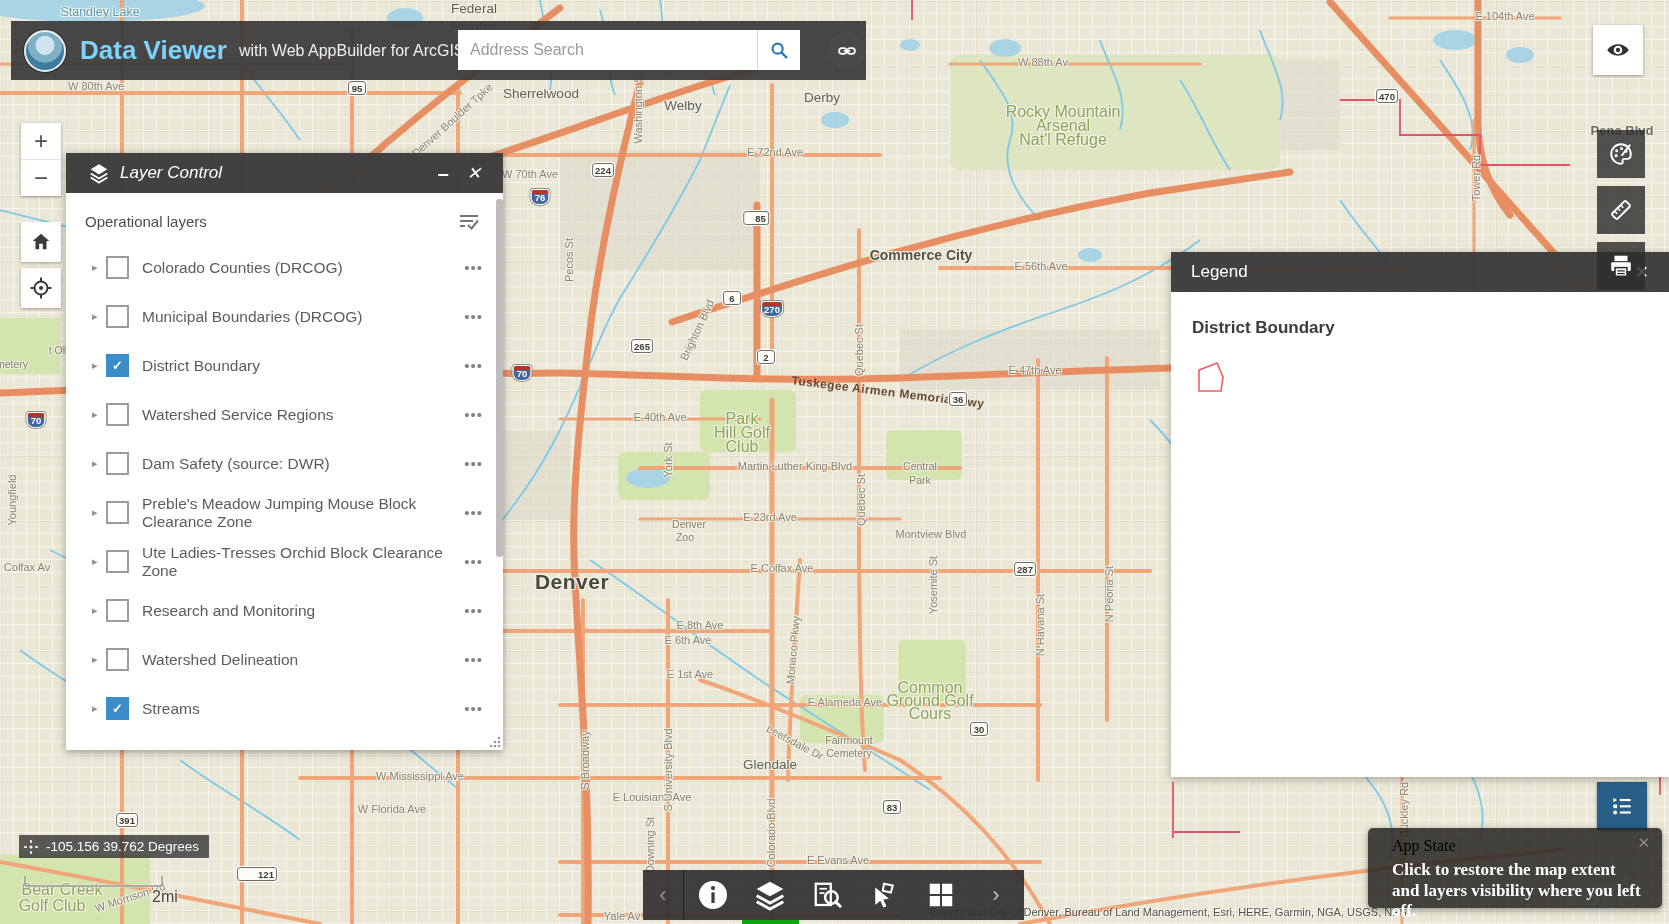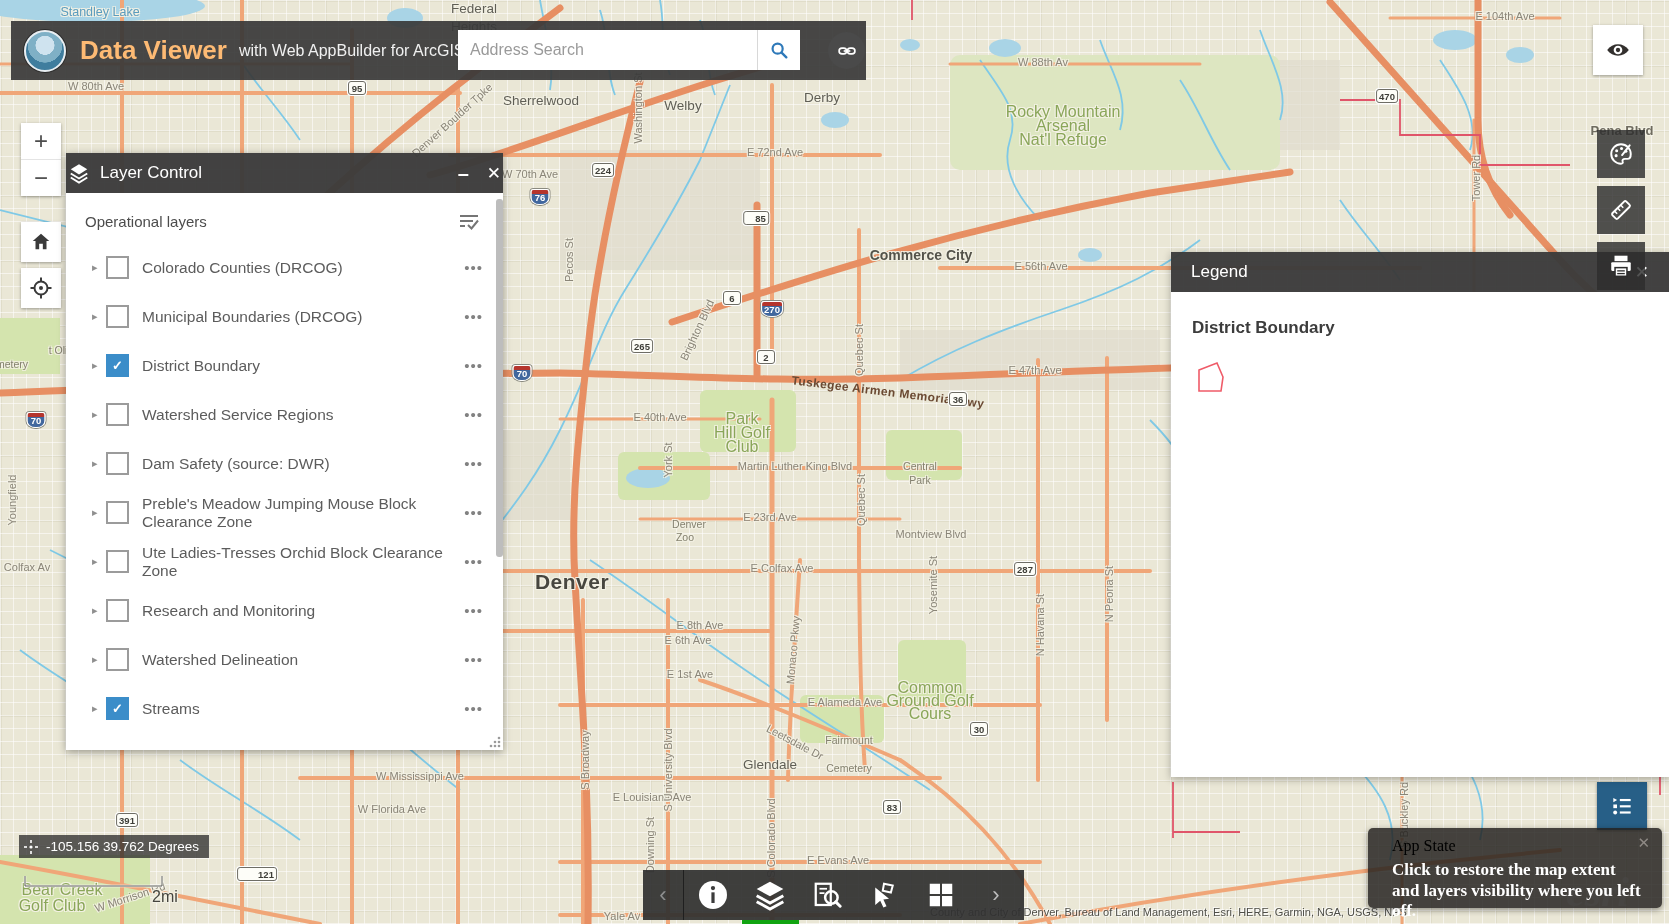--- a/index.html
+++ b/index.html
@@ -34,21 +34,21 @@
           display:flex;align-items:center;justify-content:center;box-shadow:0 0 0 1px #fff;}
   .shield.i{background:linear-gradient(#b5352d 0 31%,#41679e 31% 100%);color:#fff;
             border:1px solid #fff;border-radius:3px 3px 46% 46%;height:16px;min-width:19px;
             box-shadow:0 0 0 1px #8a8a80;}
   
   #header{position:absolute;left:11px;top:21px;width:855px;height:59px;
           background:rgba(56,56,56,.92);display:flex;align-items:center;z-index:20;}
   #logo{width:38px;height:38px;border-radius:50%;margin-left:13px;flex:none;
         background:radial-gradient(circle at 50% 35%,#cfe3ef 0 30%,#7fb0c6 31% 55%,#3f7d9e 56% 100%);
         border:2px solid #e8eef2;box-shadow:0 0 0 1px #2c2c2c;}
-  #app-title{color:#fdba74;font-size:26px;font-weight:bold;margin-left:14px;white-space:nowrap;}
+  #app-title{color:#7dd3fc;font-size:26px;font-weight:bold;margin-left:14px;white-space:nowrap;}
   #app-subtitle{color:#f0f0f0;font-size:16px;margin-left:12px;white-space:nowrap;}
   #search-box{position:absolute;left:447px;top:9px;width:342px;height:40px;background:#fff;
               display:flex;align-items:stretch;}
   #search-input{flex:1;border:none;outline:none;padding:0 12px;font-size:16px;
                 font-family:"Liberation Sans",sans-serif;color:#444;}
   #search-input::placeholder{color:#9a9a9a;}
   #search-btn{width:42px;border-left:1px solid #d8d8d8;display:flex;align-items:center;justify-content:center;cursor:pointer;}
   #link-btn{position:absolute;left:817px;top:11px;width:37px;height:37px;border-radius:50%;
             background:#4a4a4a;display:flex;align-items:center;justify-content:center;cursor:pointer;}
   
@@ -62,21 +62,21 @@
   .darkbtn{position:absolute;left:1597px;width:48px;height:48px;background:rgba(45,45,45,.82);
            display:flex;align-items:center;justify-content:center;cursor:pointer;z-index:30;}
   #bluebtn{position:absolute;left:1597px;top:782px;width:50px;height:48px;background:#275f87;
            display:flex;align-items:center;justify-content:center;cursor:pointer;z-index:16;
            box-shadow:0 1px 3px rgba(0,0,0,.4);}
   
   .panel-head{height:40px;background:rgba(58,58,58,.96);display:flex;align-items:center;color:#fff;}
   .panel-x{margin-left:18px;color:#fff;font-size:17px;cursor:pointer;}
   #layer-panel{position:absolute;left:66px;top:153px;width:437px;height:597px;z-index:25;
                box-shadow:0 2px 8px rgba(0,0,0,.35);}
-  #layer-panel .panel-head{padding:0 2px;}
+  #layer-panel .panel-head{padding:0 22px;font-style:italic;}
   #lc-title{font-size:17px;margin-left:10px;flex:1;}
   #lc-min{color:#fff;font-size:20px;font-weight:bold;cursor:pointer;line-height:10px;}
   #lc-body{position:relative;background:#fff;height:557px;overflow:hidden;}
   #lc-section{display:flex;align-items:center;padding:16px 22px 6px 19px;}
   #lc-section span{font-size:15px;color:#4c4c4c;flex:1;}
   #lc-list{padding:4px 0 0 0;}
   .lc-row{display:flex;align-items:center;height:49px;padding:0 20px 0 26px;}
   .lc-arrow{color:#8f8f8f;font-size:11px;width:14px;flex:none;cursor:pointer;}
   .lc-check{width:19px;height:19px;border:2px solid #9b9b9b;background:#fff;flex:none;margin-right:13px;
             display:flex;align-items:center;justify-content:center;font-size:13px;cursor:pointer;}
@@ -236,41 +236,41 @@
       <path d="M1340,100 h60 v35 h80 v30 h90"></path>
       <path d="M1173,782 V838 M1173,832 H1240"></path>
       <path d="M912,0 V20"></path>
       <path d="M1660,748 V795"></path>
     </g>
   </svg>
   <div id="labels">
       <span class="mlb water" style="left: 100px; top: 12px; transform: translate(-50%, -50%);">Standley Lake</span>
       <span class="mlb town" style="left: 474px; top: 8px; transform: translate(-50%, -50%);">Federal</span>
       <span class="mlb town" style="left: 474px; top: 26px; transform: translate(-50%, -50%);">Heights</span>
-      <span class="mlb town" style="left: 541px; top: 100px; transform: translate(-50%, -50%);">Sherrelwood</span>
+      <span class="mlb town" style="left: 541px; top: 93px; transform: translate(-50%, -50%);">Sherrelwood</span>
       <span class="mlb town" style="left: 683px; top: 105px; transform: translate(-50%, -50%);">Welby</span>
       <span class="mlb town" style="left: 822px; top: 97px; transform: translate(-50%, -50%);">Derby</span>
       <span class="mlb park" style="left: 1063px; top: 112px; transform: translate(-50%, -50%);">Rocky Mountain</span>
       <span class="mlb park" style="left: 1063px; top: 126px; transform: translate(-50%, -50%);">Arsenal</span>
       <span class="mlb park" style="left: 1063px; top: 140px; transform: translate(-50%, -50%);">Nat'l Refuge</span>
       <span class="mlb town-bold" style="left: 921px; top: 255px; transform: translate(-50%, -50%);">Commerce City</span>
       <span class="mlb city" style="left: 572px; top: 582px; transform: translate(-50%, -50%);">Denver</span>
       <span class="mlb town" style="left: 770px; top: 764px; transform: translate(-50%, -50%);">Glendale</span>
       <span class="mlb small" style="left: 689px; top: 524px; transform: translate(-50%, -50%);">Denver</span>
       <span class="mlb small" style="left: 685px; top: 537px; transform: translate(-50%, -50%);">Zoo</span>
       <span class="mlb park" style="left: 742px; top: 419px; transform: translate(-50%, -50%);">Park</span>
       <span class="mlb park" style="left: 742px; top: 433px; transform: translate(-50%, -50%);">Hill Golf</span>
       <span class="mlb park" style="left: 742px; top: 447px; transform: translate(-50%, -50%);">Club</span>
       <span class="mlb small" style="left: 920px; top: 466px; transform: translate(-50%, -50%);">Central</span>
       <span class="mlb small" style="left: 920px; top: 480px; transform: translate(-50%, -50%);">Park</span>
       <span class="mlb park" style="left: 930px; top: 688px; transform: translate(-50%, -50%);">Common</span>
       <span class="mlb park" style="left: 930px; top: 701px; transform: translate(-50%, -50%);">Ground Golf</span>
       <span class="mlb park" style="left: 930px; top: 714px; transform: translate(-50%, -50%);">Cours</span>
       <span class="mlb small" style="left: 849px; top: 740px; transform: translate(-50%, -50%);">Fairmount</span>
-      <span class="mlb small" style="left: 849px; top: 753px; transform: translate(-50%, -50%); margin-top: 15px;">Cemetery</span>
+      <span class="mlb small" style="left: 849px; top: 753px; transform: translate(-50%, -50%);">Cemetery</span>
       <span class="mlb park" style="left: 62px; top: 890px; transform: translate(-50%, -50%);">Bear Creek</span>
       <span class="mlb park" style="left: 52px; top: 906px; transform: translate(-50%, -50%);">Golf Club</span>
       <span class="mlb small" style="left: 18px; top: 350px; transform: translate(-50%, -50%); margin-left: 47px;">t Olivet</span>
       <span class="mlb small" style="left: 12px; top: 364px; transform: translate(-50%, -50%);">metery</span>
       <span class="mlb street" style="left: 931px; top: 534px; transform: translate(-50%, -50%);">Montview Blvd</span>
       <span class="mlb street" style="left: 96px; top: 86px; transform: translate(-50%, -50%);">W 80th Ave</span>
       <span class="mlb street" style="left: 1043px; top: 62px; transform: translate(-50%, -50%);">W 88th Av</span>
       <span class="mlb street" style="left: 530px; top: 174px; transform: translate(-50%, -50%);">W 70th Ave</span>
       <span class="mlb street" style="left: 775px; top: 152px; transform: translate(-50%, -50%);">E 72nd Ave</span>
       <span class="mlb street" style="left: 1041px; top: 266px; transform: translate(-50%, -50%);">E 56th Ave</span>

